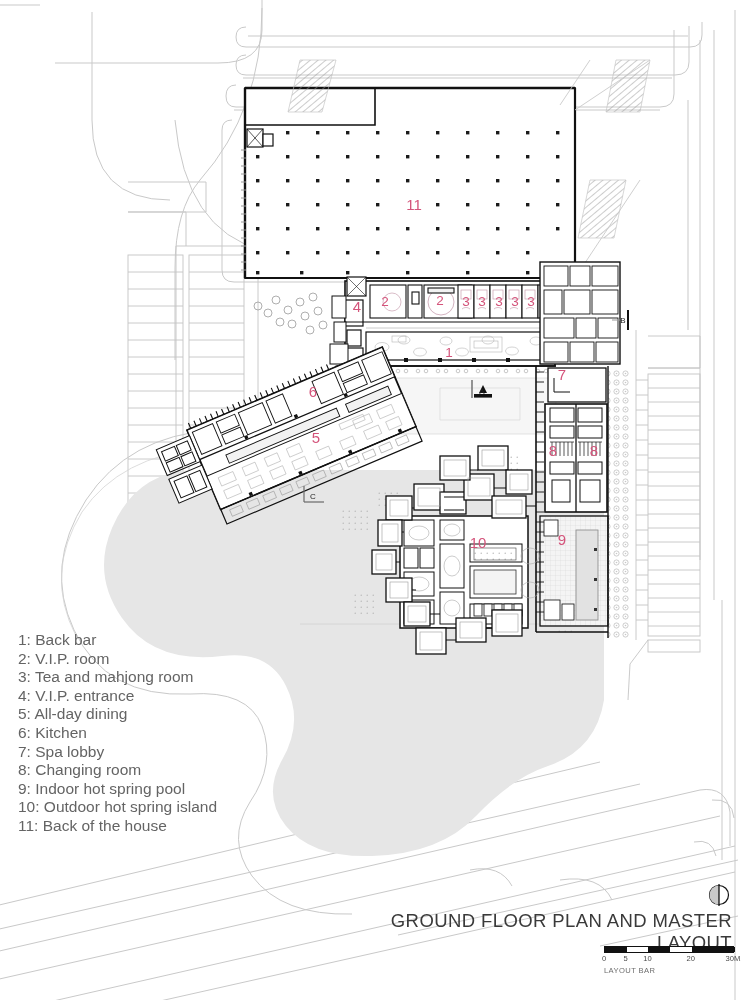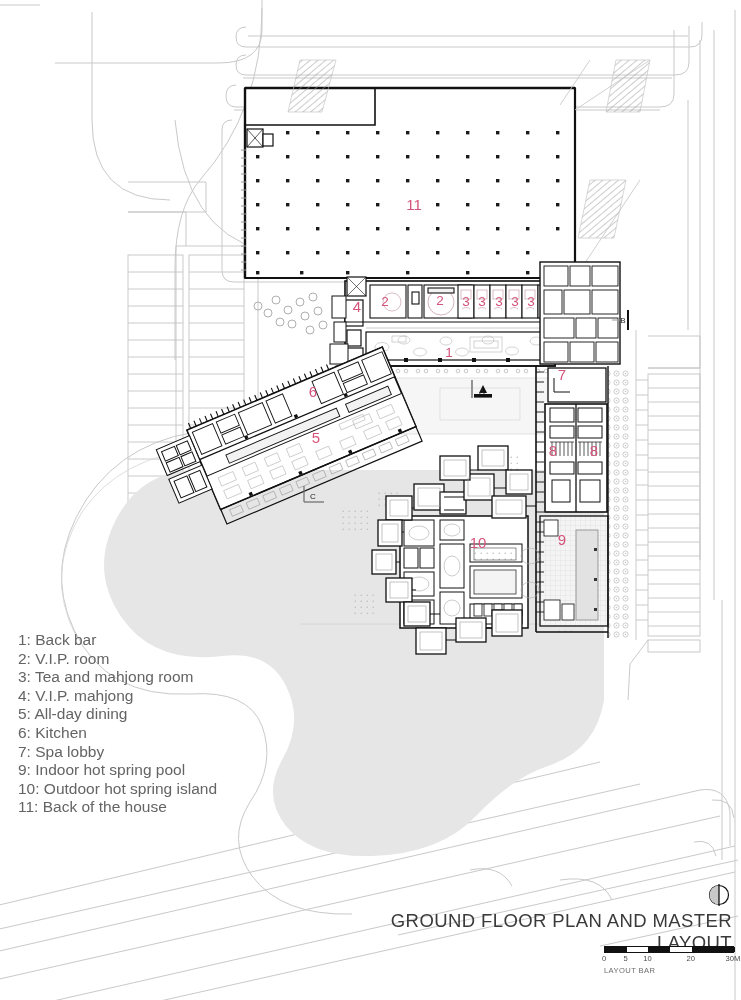--- a/index.html
+++ b/index.html
@@ -706,24 +706,25 @@
   <div id="section-marks">
       <div class="secmark" style="left: 482px; top: 391px;">A</div>
       <div class="secmark" style="left: 623px; top: 320px;">B</div>
       <div class="secmark" style="left: 313px; top: 496px;">C</div>
     </div>
 
   <div id="legend">
       <div class="legend-line">1: Back bar</div>
       <div class="legend-line">2: V.I.P. room</div>
       <div class="legend-line">3: Tea and mahjong room</div>
-      <div class="legend-line">4: V.I.P. mahjong</div>
+      <div class="legend-line">4: V.I.P. entrance</div>
       <div class="legend-line">5: All-day dining</div>
       <div class="legend-line">6: Kitchen</div>
       <div class="legend-line">7: Spa lobby</div>
+      <div class="legend-line">8: Changing room</div>
       <div class="legend-line">9: Indoor hot spring pool</div>
       <div class="legend-line">10: Outdoor hot spring island</div>
       <div class="legend-line">11: Back of the house</div>
     </div>
 
   <div id="plan-title">GROUND FLOOR PLAN AND MASTER LAYOUT</div>
 
   <div style="position:absolute;left:706px;top:880px;">
     <svg width="26" height="30" viewBox="0 0 26 30">
       <circle cx="13" cy="15" r="9.5" fill="#ffffff" stroke="#111" stroke-width="1.2"></circle>

